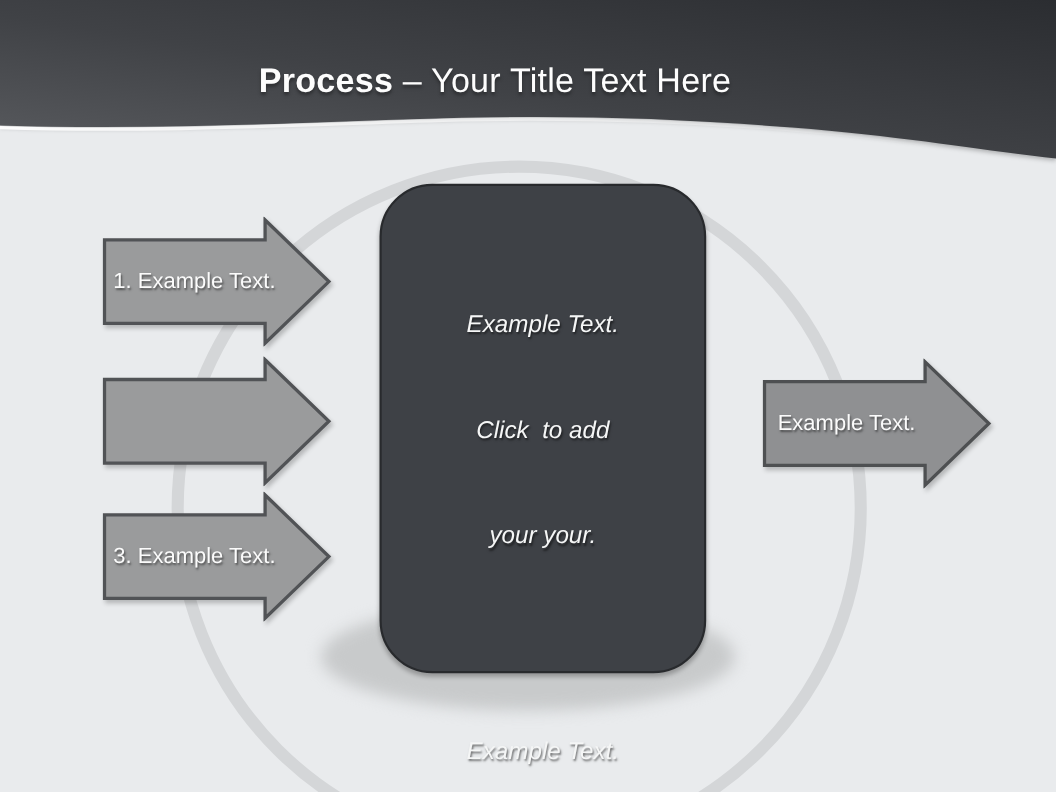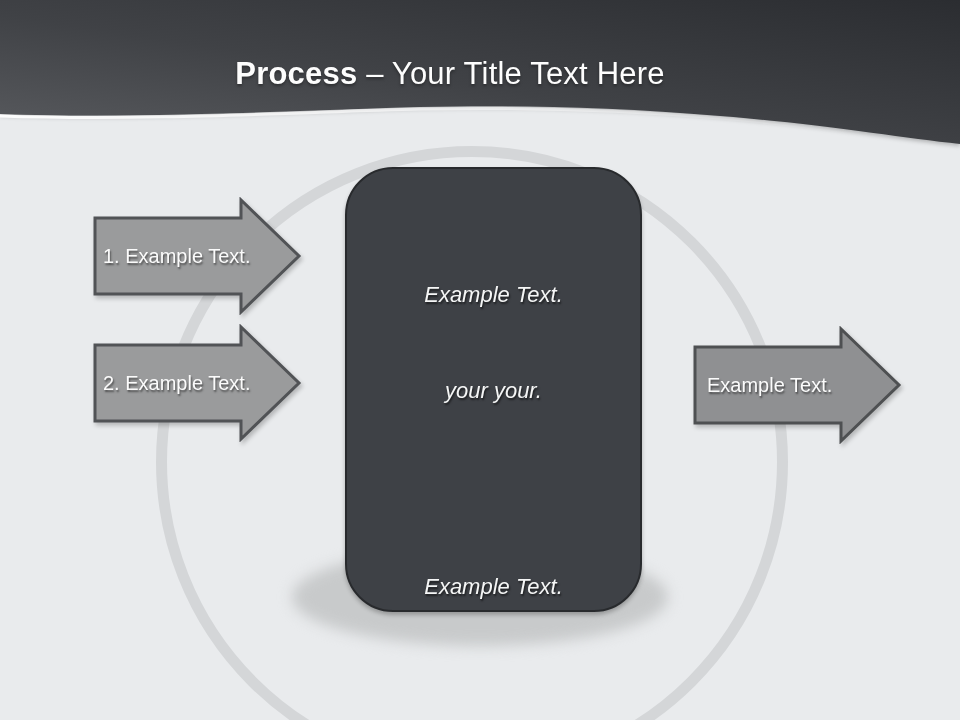--- a/index.html
+++ b/index.html
@@ -103,27 +103,33 @@
     <svg width="210" height="118" viewBox="0 0 210 118">
       <polygon points="2,21 148,21 148,3 206,59 148,115 148,97 2,97"></polygon>
     </svg>
     <span class="arrow-label">1. Example Text.</span>
   </div>
 
   <div class="arrow left arrow-2">
     <svg width="210" height="118" viewBox="0 0 210 118">
       <polygon points="2,21 148,21 148,3 206,59 148,115 148,97 2,97"></polygon>
     </svg>
-    <span class="arrow-label">2. Example Text.</span>
   </div>
 
+  <div class="arrow left arrow-3">
+    <svg width="210" height="118" viewBox="0 0 210 118">
+      <polygon points="2,21 148,21 148,3 206,59 148,115 148,97 2,97"></polygon>
+    </svg>
+    <span class="arrow-label">3. Example Text.</span>
+  </div>
 
   <div class="center-box">
     <div class="text-block">
       <div>Example Text.</div>
+      <div>Click  to add</div>
       <div>your your.</div>
     </div>
     <div class="text-block">
       <div>Example Text.</div>
       
       
     </div>
 
   </div>
 

